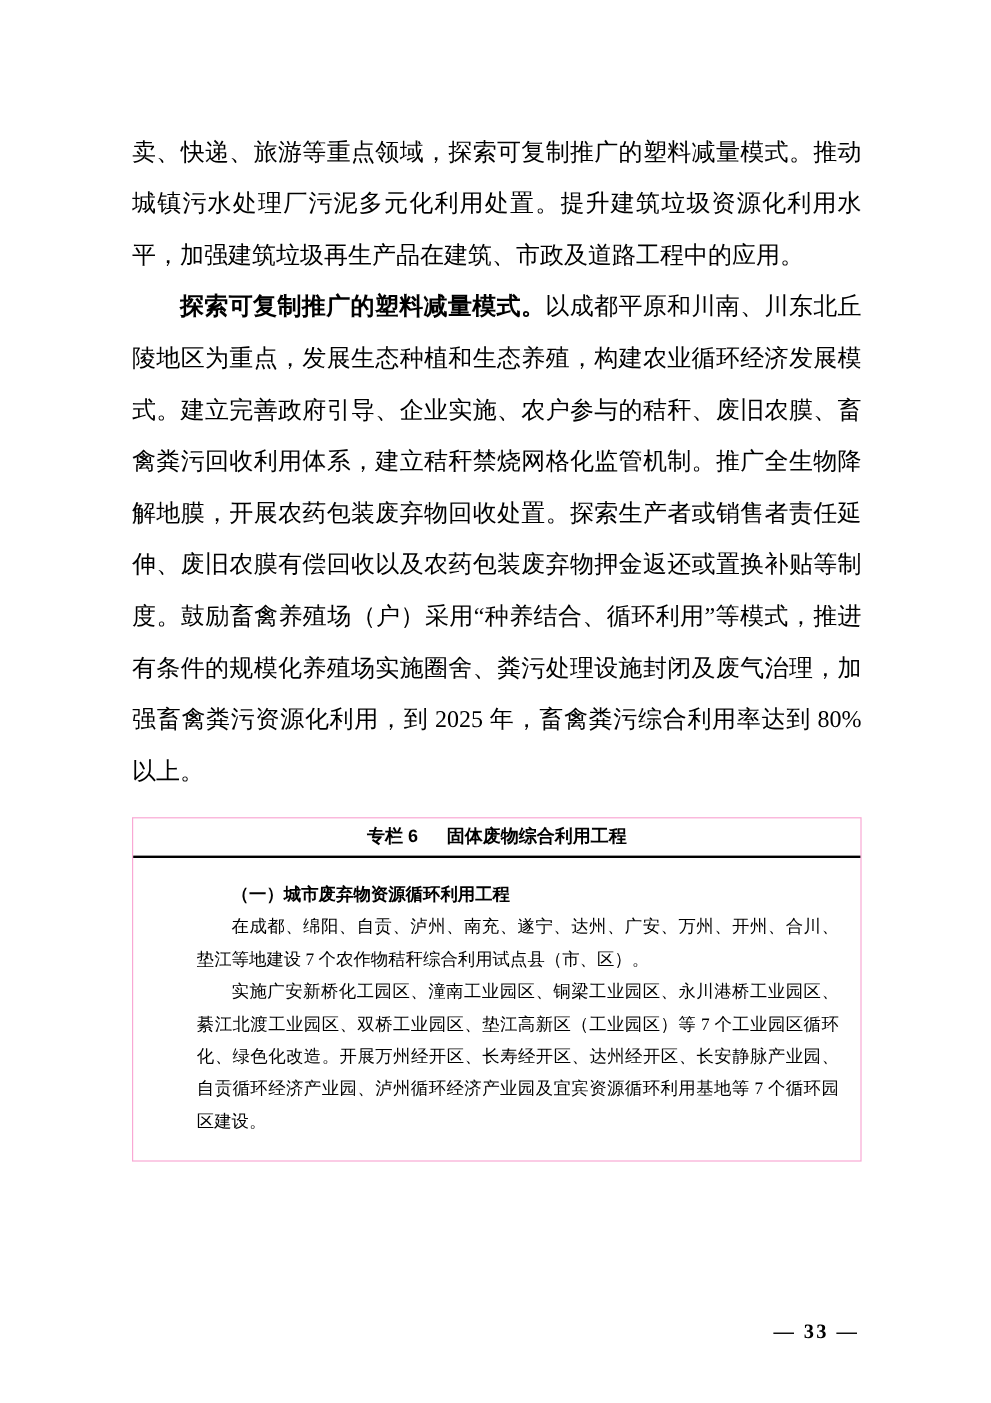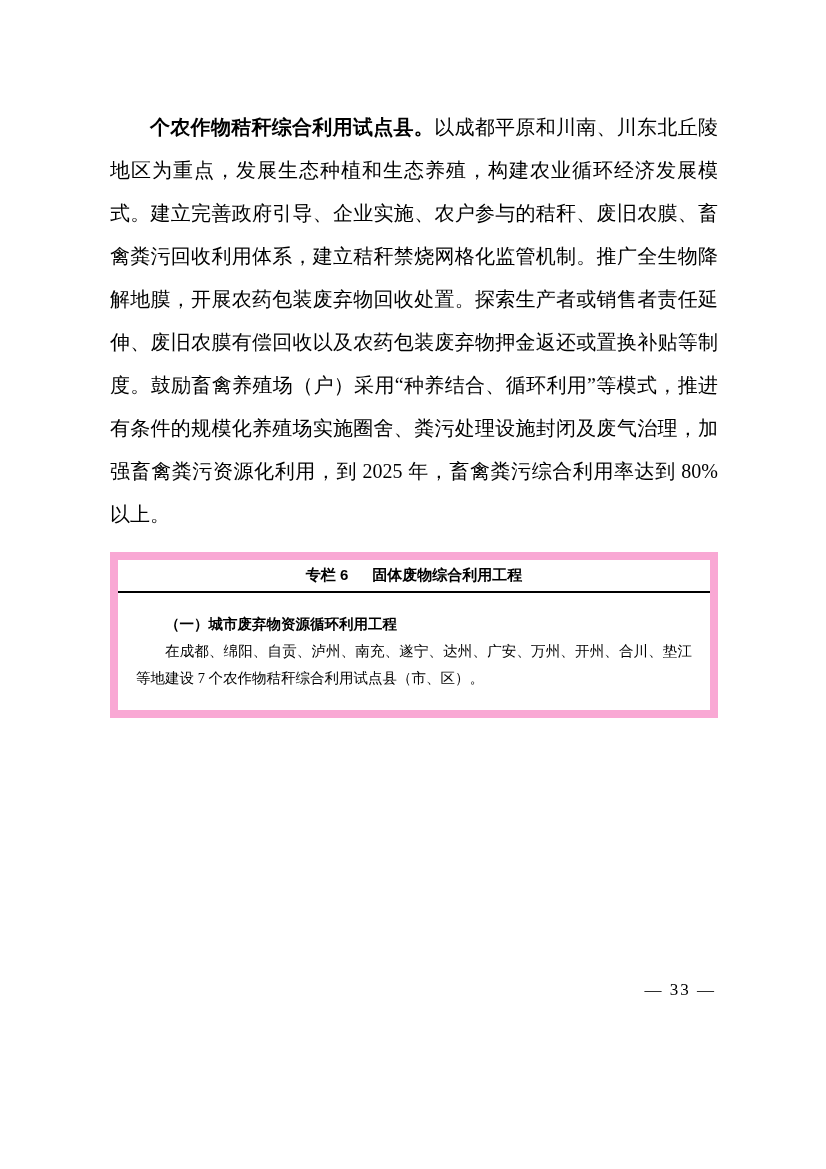--- a/index.html
+++ b/index.html
@@ -29,77 +29,81 @@
     line-height: 43px;
     text-align: justify;
     margin: 0;
     word-break: break-all;
   }
   .para.indented { text-indent: 2em; }
   .lead { font-weight: bold; }
 
   .box {
     margin-top: 16px;
-    border: 8px solid #f9a8d4;
+    border: 1px solid #f9a8d4;
   }
   .box-header {
     border-bottom: 2px solid #000;
     text-align: center;
     font-weight: bold;
     font-size: 15px;
     padding: 6px 0;
     font-family: "Liberation Sans", "DejaVu Sans", sans-serif;
   }
   .box-label { margin-right: 1.6em; }
   .box-body {
     padding: 12px 18px 18px 18px;
+    margin-left: 35px;
   }
   .section-heading {
     font-weight: bold;
     font-size: 14.5px;
     line-height: 27px;
     text-indent: 2em;
     margin: 6px 0 0 0;
   }
   .section-body {
     font-size: 14.5px;
     line-height: 27px;
     text-align: justify;
     text-indent: 2em;
     margin: 0;
     word-break: break-all;
   }
   .page-number {
     position: absolute;
     right: 110px;
-    top: 980px;
+    top: 1100px;
     font-size: 17px;
     letter-spacing: 2px;
     font-family: "Liberation Serif", "DejaVu Serif", serif;
+    font-weight: bold;
   }
 </style>
 </head>
 <body>
 
 <div class="page">
   <div class="content">
 
+    <p class="para"><span>卖、快递、旅游等重点领域，探索可复制推广的塑料减量模式。推动城镇污水处理厂污泥多元化利用处置。提升建筑垃圾资源化利用水平，加强建筑垃圾再生产品在建筑、市政及道路工程中的应用。</span></p>
 
-    <p class="para indented"><span class="lead">个农作物秸秆综合利用试点县。</span><span>以成都平原和川南、川东北丘陵地区为重点，发展生态种植和生态养殖，构建农业循环经济发展模式。建立完善政府引导、企业实施、农户参与的秸秆、废旧农膜、畜禽粪污回收利用体系，建立秸秆禁烧网格化监管机制。推广全生物降解地膜，开展农药包装废弃物回收处置。探索生产者或销售者责任延伸、废旧农膜有偿回收以及农药包装废弃物押金返还或置换补贴等制度。鼓励畜禽养殖场（户）采用“种养结合、循环利用”等模式，推进有条件的规模化养殖场实施圈舍、粪污处理设施封闭及废气治理，加强畜禽粪污资源化利用，到 2025 年，畜禽粪污综合利用率达到 80%以上。</span></p>
+    <p class="para indented"><span class="lead">探索可复制推广的塑料减量模式。</span><span>以成都平原和川南、川东北丘陵地区为重点，发展生态种植和生态养殖，构建农业循环经济发展模式。建立完善政府引导、企业实施、农户参与的秸秆、废旧农膜、畜禽粪污回收利用体系，建立秸秆禁烧网格化监管机制。推广全生物降解地膜，开展农药包装废弃物回收处置。探索生产者或销售者责任延伸、废旧农膜有偿回收以及农药包装废弃物押金返还或置换补贴等制度。鼓励畜禽养殖场（户）采用“种养结合、循环利用”等模式，推进有条件的规模化养殖场实施圈舍、粪污处理设施封闭及废气治理，加强畜禽粪污资源化利用，到 2025 年，畜禽粪污综合利用率达到 80%以上。</span></p>
 
     <div class="box">
       <div class="box-header">
         <span class="box-label">专栏 6</span><span>固体废物综合利用工程</span>
       </div>
       <div class="box-body">
 
         <p class="section-heading">（一）城市废弃物资源循环利用工程</p>
 
         <p class="section-body">在成都、绵阳、自贡、泸州、南充、遂宁、达州、广安、万州、开州、合川、垫江等地建设 7 个农作物秸秆综合利用试点县（市、区）。</p>
 
+        <p class="section-body">实施广安新桥化工园区、潼南工业园区、铜梁工业园区、永川港桥工业园区、綦江北渡工业园区、双桥工业园区、垫江高新区（工业园区）等 7 个工业园区循环化、绿色化改造。开展万州经开区、长寿经开区、达州经开区、长安静脉产业园、自贡循环经济产业园、泸州循环经济产业园及宜宾资源循环利用基地等 7 个循环园区建设。</p>
 
       </div>
     </div>
 
   </div>
 
   <div class="page-number">— 33 —</div>
 </div>
 
 </body></html>

